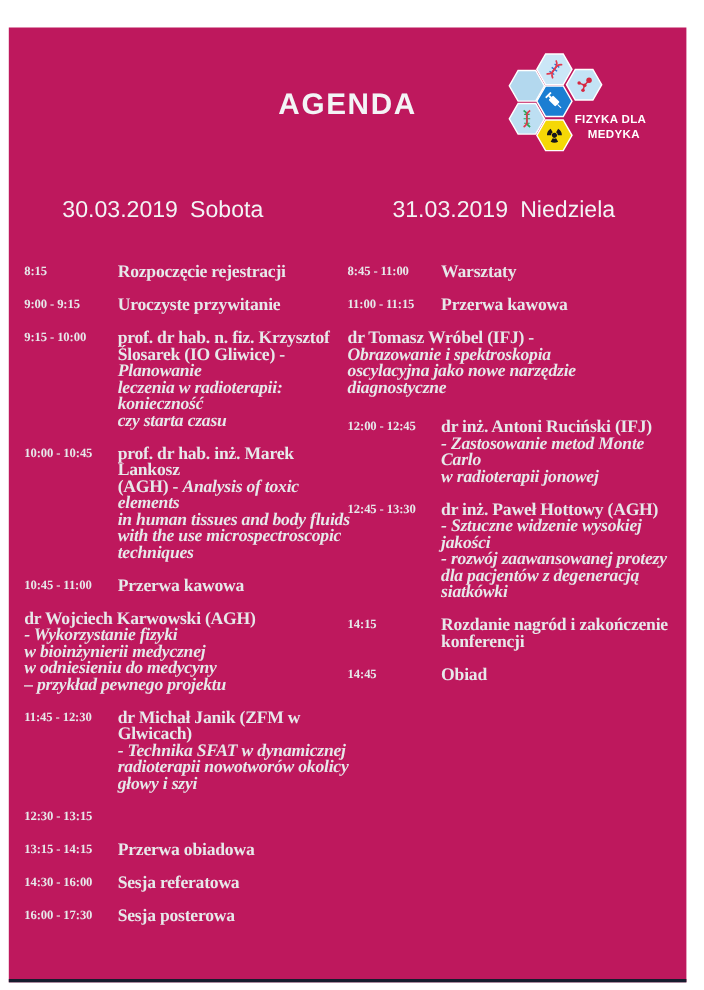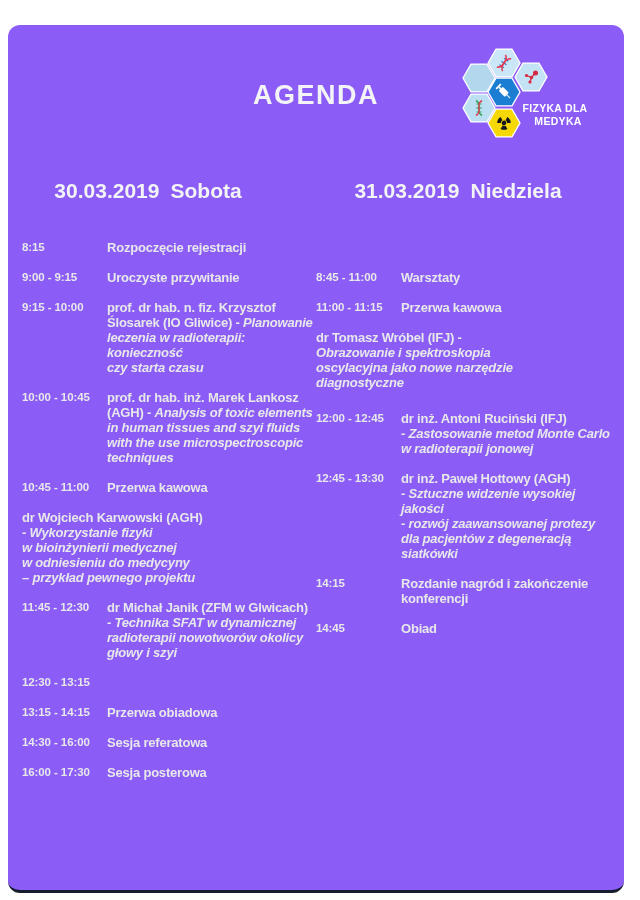--- a/index.html
+++ b/index.html
@@ -17,45 +17,45 @@
     text-align:center;color:#f3f4f6;font-size:27px;font-weight:bold;
     letter-spacing:1.5px;
   }
   .logo{position:absolute;top:15px;left:440px;width:140px;height:100px;}
   .logo svg{display:block;width:140px;height:100px;}
   .logo text{
     font-family:"Liberation Sans","DejaVu Sans",sans-serif;
     font-size:10.5px;font-weight:bold;fill:#ffffff;letter-spacing:.3px;
   }
   .day-header{
-    position:absolute;top:154px;color:#f3f4f6;font-size:21px;font-weight:bold;
+    position:absolute;top:154px;color:#f3f4f6;font-size:21px;font-weight:normal;
     text-align:center;white-space:nowrap;
   }
   .day-header.h0{left:10px;width:260px;}
   .day-header.h1{left:320px;width:260px;}
   .day-header .date{margin-right:11px;}
-  .col{position:absolute;top:215px;width:300px;}
+  .col{position:absolute;top:215px;width:300px;font-family:Liberation Serif, serif;}
   .col.c0{left:14px;}
-  .col.c1{left:308px;margin-top:30px;}
+  .col.c1{left:308px;}
   .row{display:flex;margin-bottom:15px;}
   .row.gap{margin-top:21px;}
   .time{
     flex:0 0 85px;font-size:11.5px;font-weight:bold;color:#e7e8ea;
     line-height:15px;letter-spacing:-.1px;white-space:nowrap;
   }
   .desc{
-    flex:1;font-size:13px;font-weight:bold;color:#e7e8ea;
+    flex:1;font-size:16px;font-weight:bold;color:#e7e8ea;
     line-height:15px;letter-spacing:-.2px;white-space:pre-line;
   }
   .seg.it{font-style:italic;}
 </style>
 </head>
 <body>
 
-<div class="panel" style="background-color: #8b5cf6; border-radius: 12px;">
+<div class="panel" style="background-color: #be185d;">
 
   <h1 class="title">AGENDA</h1>
 
   <div class="logo">
     <svg viewBox="0 0 140 100">
 
       <polygon points="15,38 23,24.1 39,24.1 47,38 39,51.9 23,51.9" stroke="#ffffff" stroke-width="1.3" fill="#b3d8ee"></polygon>
       <polygon points="40,23 48,9.1 64,9.1 72,23 64,36.9 48,36.9" stroke="#ffffff" stroke-width="1.3" fill="#cbe7f7"></polygon>
       <polygon points="67,37 75,23.1 91,23.1 99,37 91,50.9 75,50.9" stroke="#ffffff" stroke-width="1.3" fill="#c3e3f5"></polygon>
       <polygon points="15,68 23,54.1 39,54.1 47,68 39,81.9 23,81.9" stroke="#ffffff" stroke-width="1.3" fill="#bddff2"></polygon>
@@ -125,21 +125,21 @@
         <div class="time">9:15 - 10:00</div>
         <div class="desc"><span class="seg">prof. dr hab. n. fiz. Krzysztof
 Ślosarek (IO Gliwice) - </span><span class="seg it">Planowanie
 leczenia w radioterapii: konieczność
 czy starta czasu</span></div>
       </div>
       <div class="row">
         <div class="time">10:00 - 10:45</div>
         <div class="desc"><span class="seg">prof. dr hab. inż. Marek Lankosz
 (AGH) - </span><span class="seg it">Analysis of toxic elements
-in human tissues and szyi fluids
+in human tissues and body fluids
 with the use microspectroscopic
 techniques</span></div>
       </div>
       <div class="row">
         <div class="time">10:45 - 11:00</div>
         <div class="desc"><span class="seg">Przerwa kawowa</span></div>
       </div>
       <div class="row">
         <div class="desc"><span class="seg">dr Wojciech Karwowski (AGH)
 </span><span class="seg it">- Wykorzystanie fizyki

